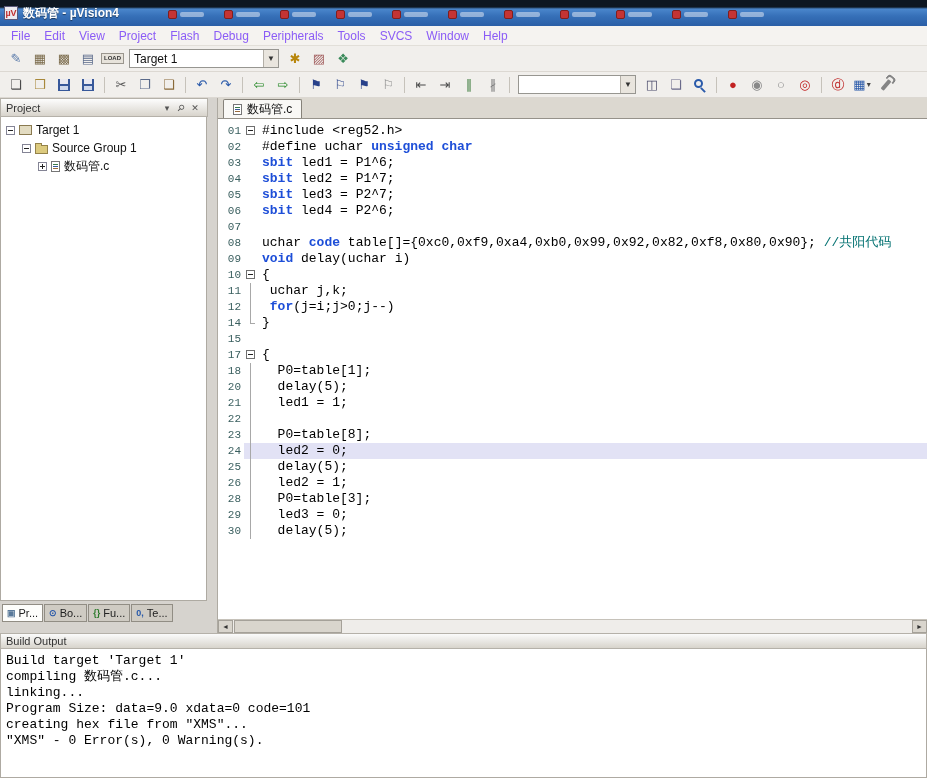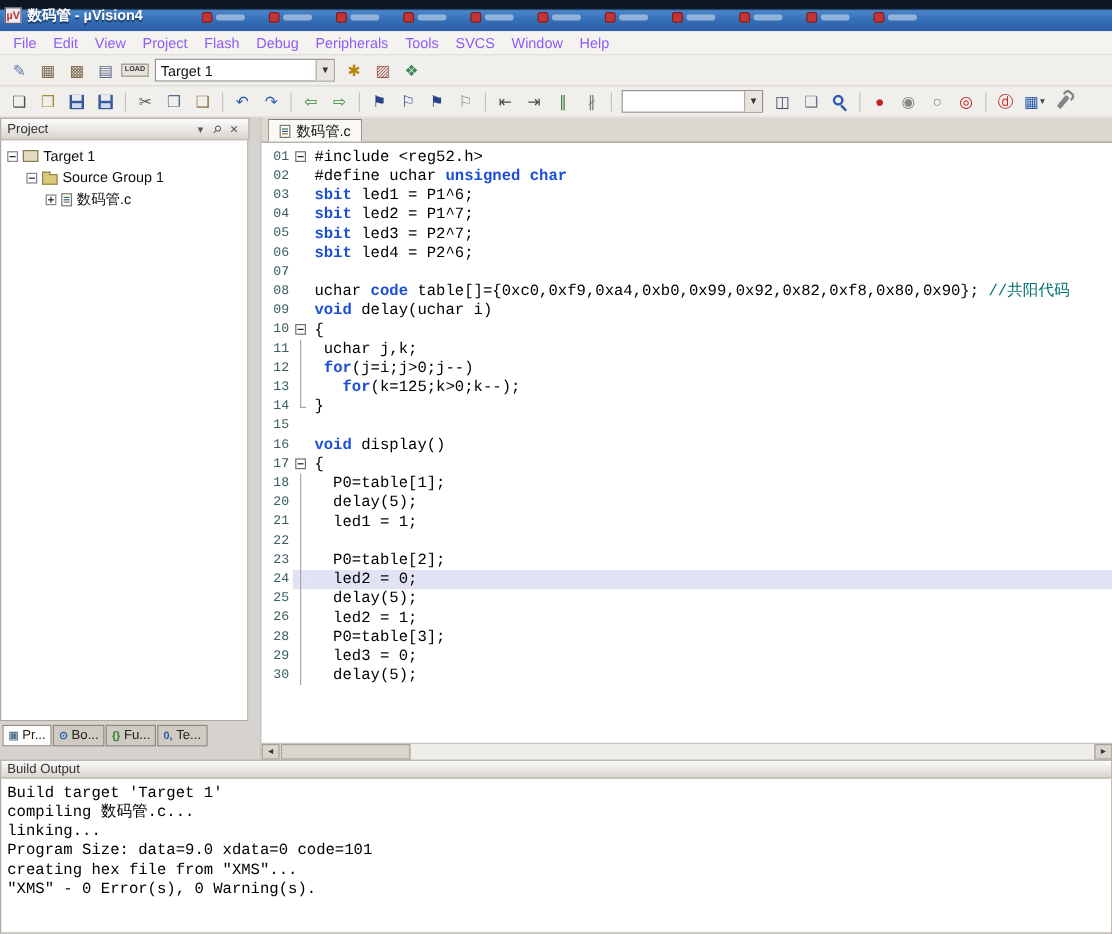--- a/index.html
+++ b/index.html
@@ -398,30 +398,28 @@
       <div class="code-row"><span class="ln">03</span><span class="fold"></span><span class="code-text"><span class="sg-k">sbit</span><span class="sg-t"> led1 = P1^6;</span></span></div>
       <div class="code-row"><span class="ln">04</span><span class="fold"></span><span class="code-text"><span class="sg-k">sbit</span><span class="sg-t"> led2 = P1^7;</span></span></div>
       <div class="code-row"><span class="ln">05</span><span class="fold"></span><span class="code-text"><span class="sg-k">sbit</span><span class="sg-t"> led3 = P2^7;</span></span></div>
       <div class="code-row"><span class="ln">06</span><span class="fold"></span><span class="code-text"><span class="sg-k">sbit</span><span class="sg-t"> led4 = P2^6;</span></span></div>
       <div class="code-row"><span class="ln">07</span><span class="fold"></span><span class="code-text"></span></div>
       <div class="code-row"><span class="ln">08</span><span class="fold"></span><span class="code-text"><span class="sg-t">uchar </span><span class="sg-k">code</span><span class="sg-t"> table[]={0xc0,0xf9,0xa4,0xb0,0x99,0x92,0x82,0xf8,0x80,0x90}; </span><span class="sg-c">//共阳代码</span></span></div>
       <div class="code-row"><span class="ln">09</span><span class="fold"></span><span class="code-text"><span class="sg-k">void</span><span class="sg-t"> delay(uchar i)</span></span></div>
       <div class="code-row"><span class="ln">10</span><span class="fold"><span class="fold-box"></span></span><span class="code-text"><span class="sg-t">{</span></span></div>
       <div class="code-row"><span class="ln">11</span><span class="fold fold-line"></span><span class="code-text"><span class="sg-t"> uchar j,k;</span></span></div>
       <div class="code-row"><span class="ln">12</span><span class="fold fold-line"></span><span class="code-text"><span class="sg-t"> </span><span class="sg-k">for</span><span class="sg-t">(j=i;j&gt;0;j--)</span></span></div>
-      <div class="code-row"><span class="ln">13</span><span class="fold fold-line"></span><span class="code-text"><span class="sg-t">   </span><span class="sg-k">for</span><span class="sg-t">(k=125;k&gt;0;k--);</span></span></div>
       <div class="code-row"><span class="ln">14</span><span class="fold fold-end"></span><span class="code-text"><span class="sg-t">}</span></span></div>
       <div class="code-row"><span class="ln">15</span><span class="fold"></span><span class="code-text"></span></div>
-      <div class="code-row"><span class="ln">16</span><span class="fold"></span><span class="code-text"><span class="sg-k">void</span><span class="sg-t"> display()</span></span></div>
       <div class="code-row"><span class="ln">17</span><span class="fold"><span class="fold-box"></span></span><span class="code-text"><span class="sg-t">{</span></span></div>
       <div class="code-row"><span class="ln">18</span><span class="fold fold-line"></span><span class="code-text"><span class="sg-t">  P0=table[1];</span></span></div>
       <div class="code-row"><span class="ln">20</span><span class="fold fold-line"></span><span class="code-text"><span class="sg-t">  delay(5);</span></span></div>
       <div class="code-row"><span class="ln">21</span><span class="fold fold-line"></span><span class="code-text"><span class="sg-t">  led1 = 1;</span></span></div>
       <div class="code-row"><span class="ln">22</span><span class="fold fold-line"></span><span class="code-text"></span></div>
-      <div class="code-row"><span class="ln">23</span><span class="fold fold-line"></span><span class="code-text"><span class="sg-t">  P0=table[2];</span></span></div>
+      <div class="code-row"><span class="ln">23</span><span class="fold fold-line"></span><span class="code-text"><span class="sg-t">  P0=table[8];</span></span></div>
       <div class="code-row hl"><span class="ln">24</span><span class="fold fold-line"></span><span class="code-text"><span class="sg-t">  led2 = 0;</span></span></div>
       <div class="code-row"><span class="ln">25</span><span class="fold fold-line"></span><span class="code-text"><span class="sg-t">  delay(5);</span></span></div>
       <div class="code-row"><span class="ln">26</span><span class="fold fold-line"></span><span class="code-text"><span class="sg-t">  led2 = 1;</span></span></div>
       <div class="code-row"><span class="ln">28</span><span class="fold fold-line"></span><span class="code-text"><span class="sg-t">  P0=table[3];</span></span></div>
       <div class="code-row"><span class="ln">29</span><span class="fold fold-line"></span><span class="code-text"><span class="sg-t">  led3 = 0;</span></span></div>
       <div class="code-row"><span class="ln">30</span><span class="fold fold-line"></span><span class="code-text"><span class="sg-t">  delay(5);</span></span></div>
     </div>
   <div id="h-scroll">
     <span class="scroll-btn">◄</span>
     <span class="scroll-thumb"></span>

